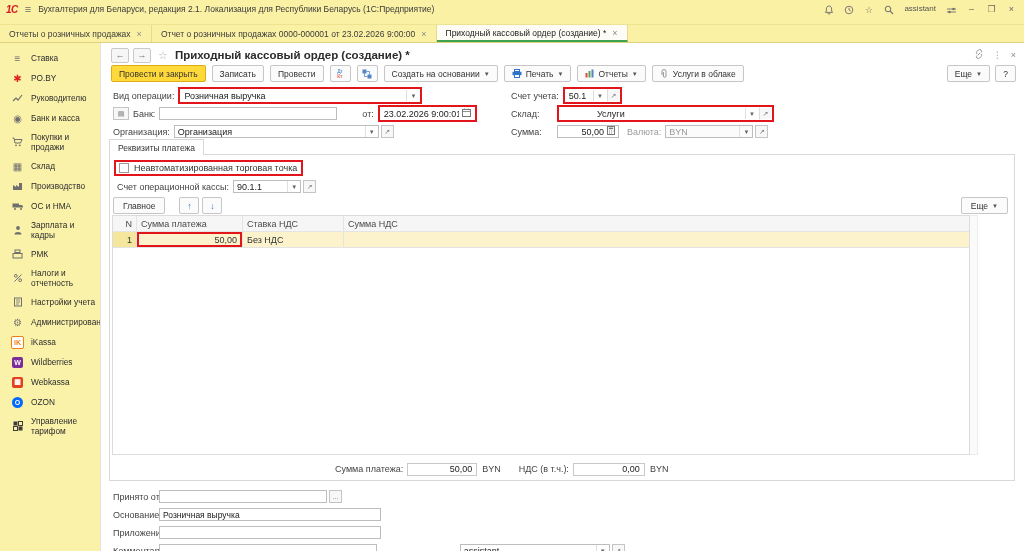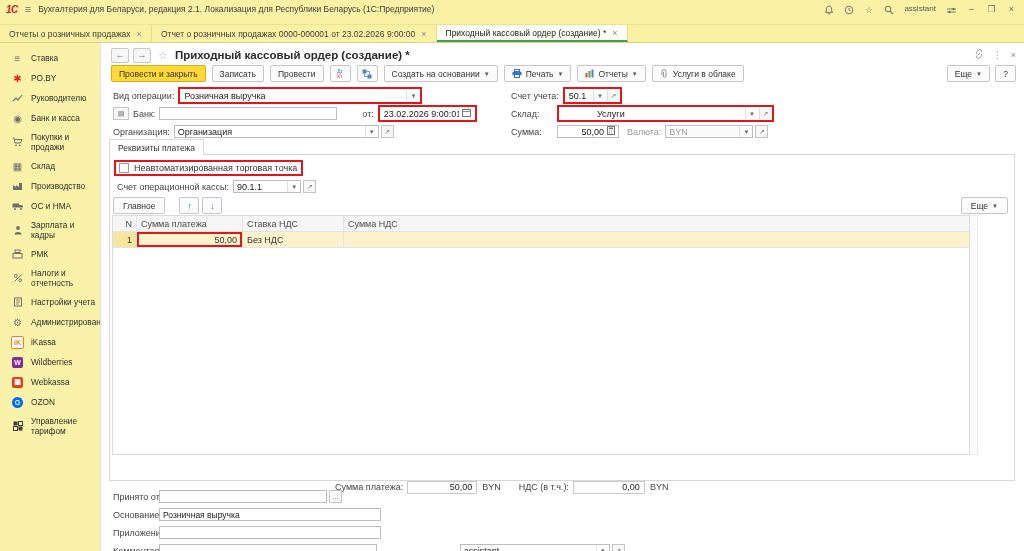--- a/index.html
+++ b/index.html
@@ -64,21 +64,21 @@
   .gcell{border-right:1px solid #e4e4e4;padding:0 4px;display:flex;align-items:center;box-sizing:border-box;overflow:hidden;white-space:nowrap;}
   .cN{width:24px;justify-content:flex-end;}
   .cAmt{width:106px;}
   .cVat{width:101px;}
   .cVatS{flex:1;border-right:none;}
   .grow.sel{background:#fcf3cd;}
   .grow.sel .cN{background:#f5e69e;}
   .num{justify-content:flex-end;}
   .scrollstrip{position:absolute;right:36px;top:60px;width:8px;height:240px;background:#fafafa;border:1px solid #ececec;border-left:none;box-sizing:border-box;}
   
-  .totals{position:absolute;left:0;right:0;top:324px;height:16px;display:flex;align-items:center;}
+  .totals{position:absolute;left:0;right:0;top:306px;height:16px;display:flex;align-items:center;}
   .tot-f{border:1px solid #c9c9c9;height:13px;display:inline-flex;align-items:center;justify-content:flex-end;padding:0 4px;box-sizing:border-box;color:#222;}
   
   .clip{position:absolute;left:12px;right:10px;height:15px;display:flex;align-items:center;}
 </style>
 </head>
 <body>
 
 <div id="app">
 
   <div class="titlebar">

